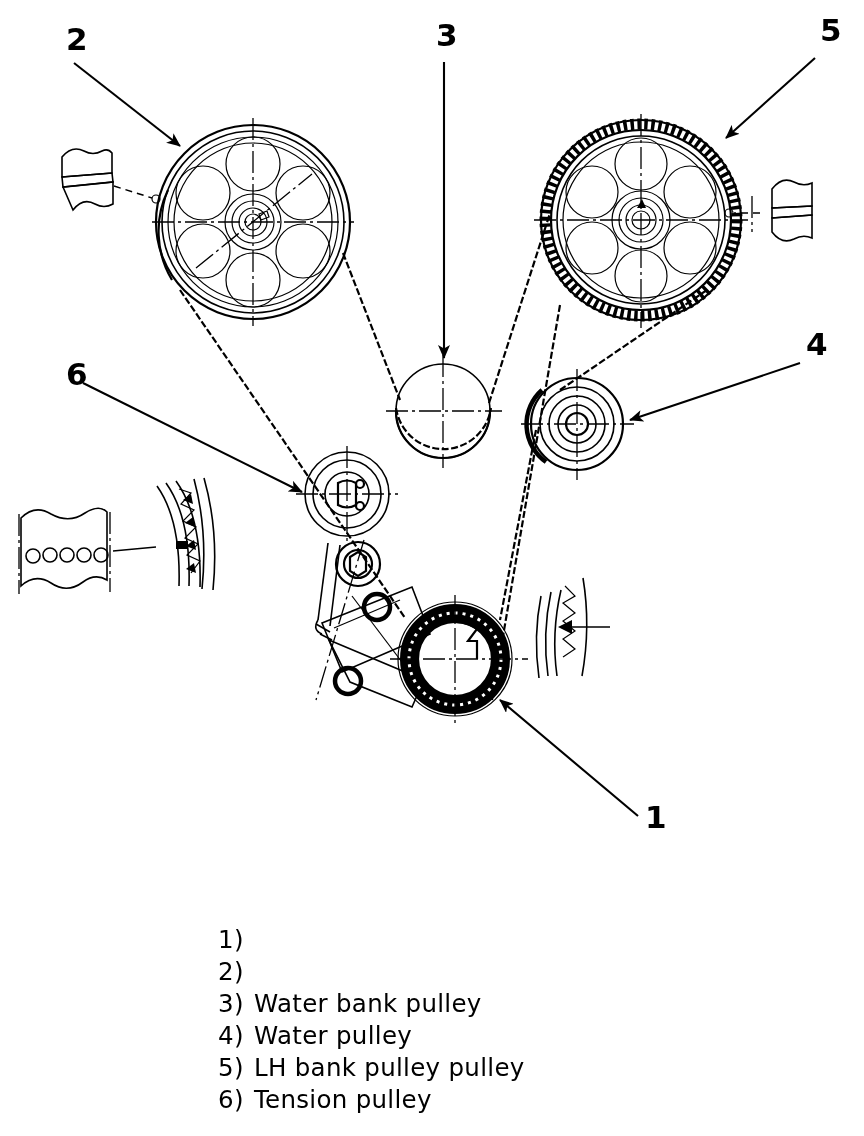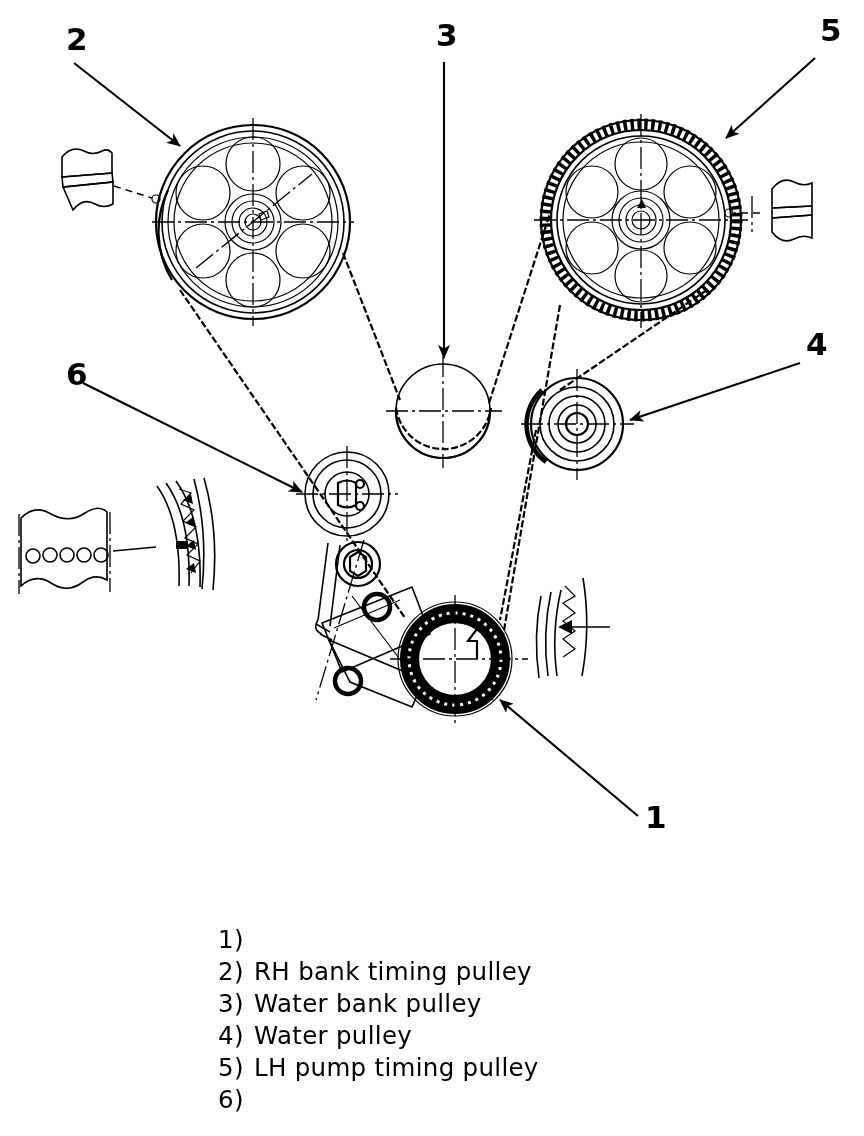--- a/index.html
+++ b/index.html
@@ -306,32 +306,32 @@
   </g>
 
 </svg>
 
 <div id="legend">
   <div class="legend-row">
     <span class="legend-index">1)</span>
   </div>
   <div class="legend-row">
     <span class="legend-index">2)</span>
-    <span class="legend-label">RH bank timing pulley</span>
   </div>
   <div class="legend-row">
     <span class="legend-index">3)</span>
     <span class="legend-label">Water bank pulley</span>
   </div>
   <div class="legend-row">
     <span class="legend-index">4)</span>
     <span class="legend-label">Water pulley</span>
   </div>
   <div class="legend-row">
     <span class="legend-index">5)</span>
-    <span class="legend-label">LH pump timing pulley</span>
+    <span class="legend-label">LH bank pulley pulley</span>
   </div>
   <div class="legend-row">
     <span class="legend-index">6)</span>
+    <span class="legend-label">Tension pulley</span>
   </div>
 </div>
 
 </div>
 
 </body></html>

